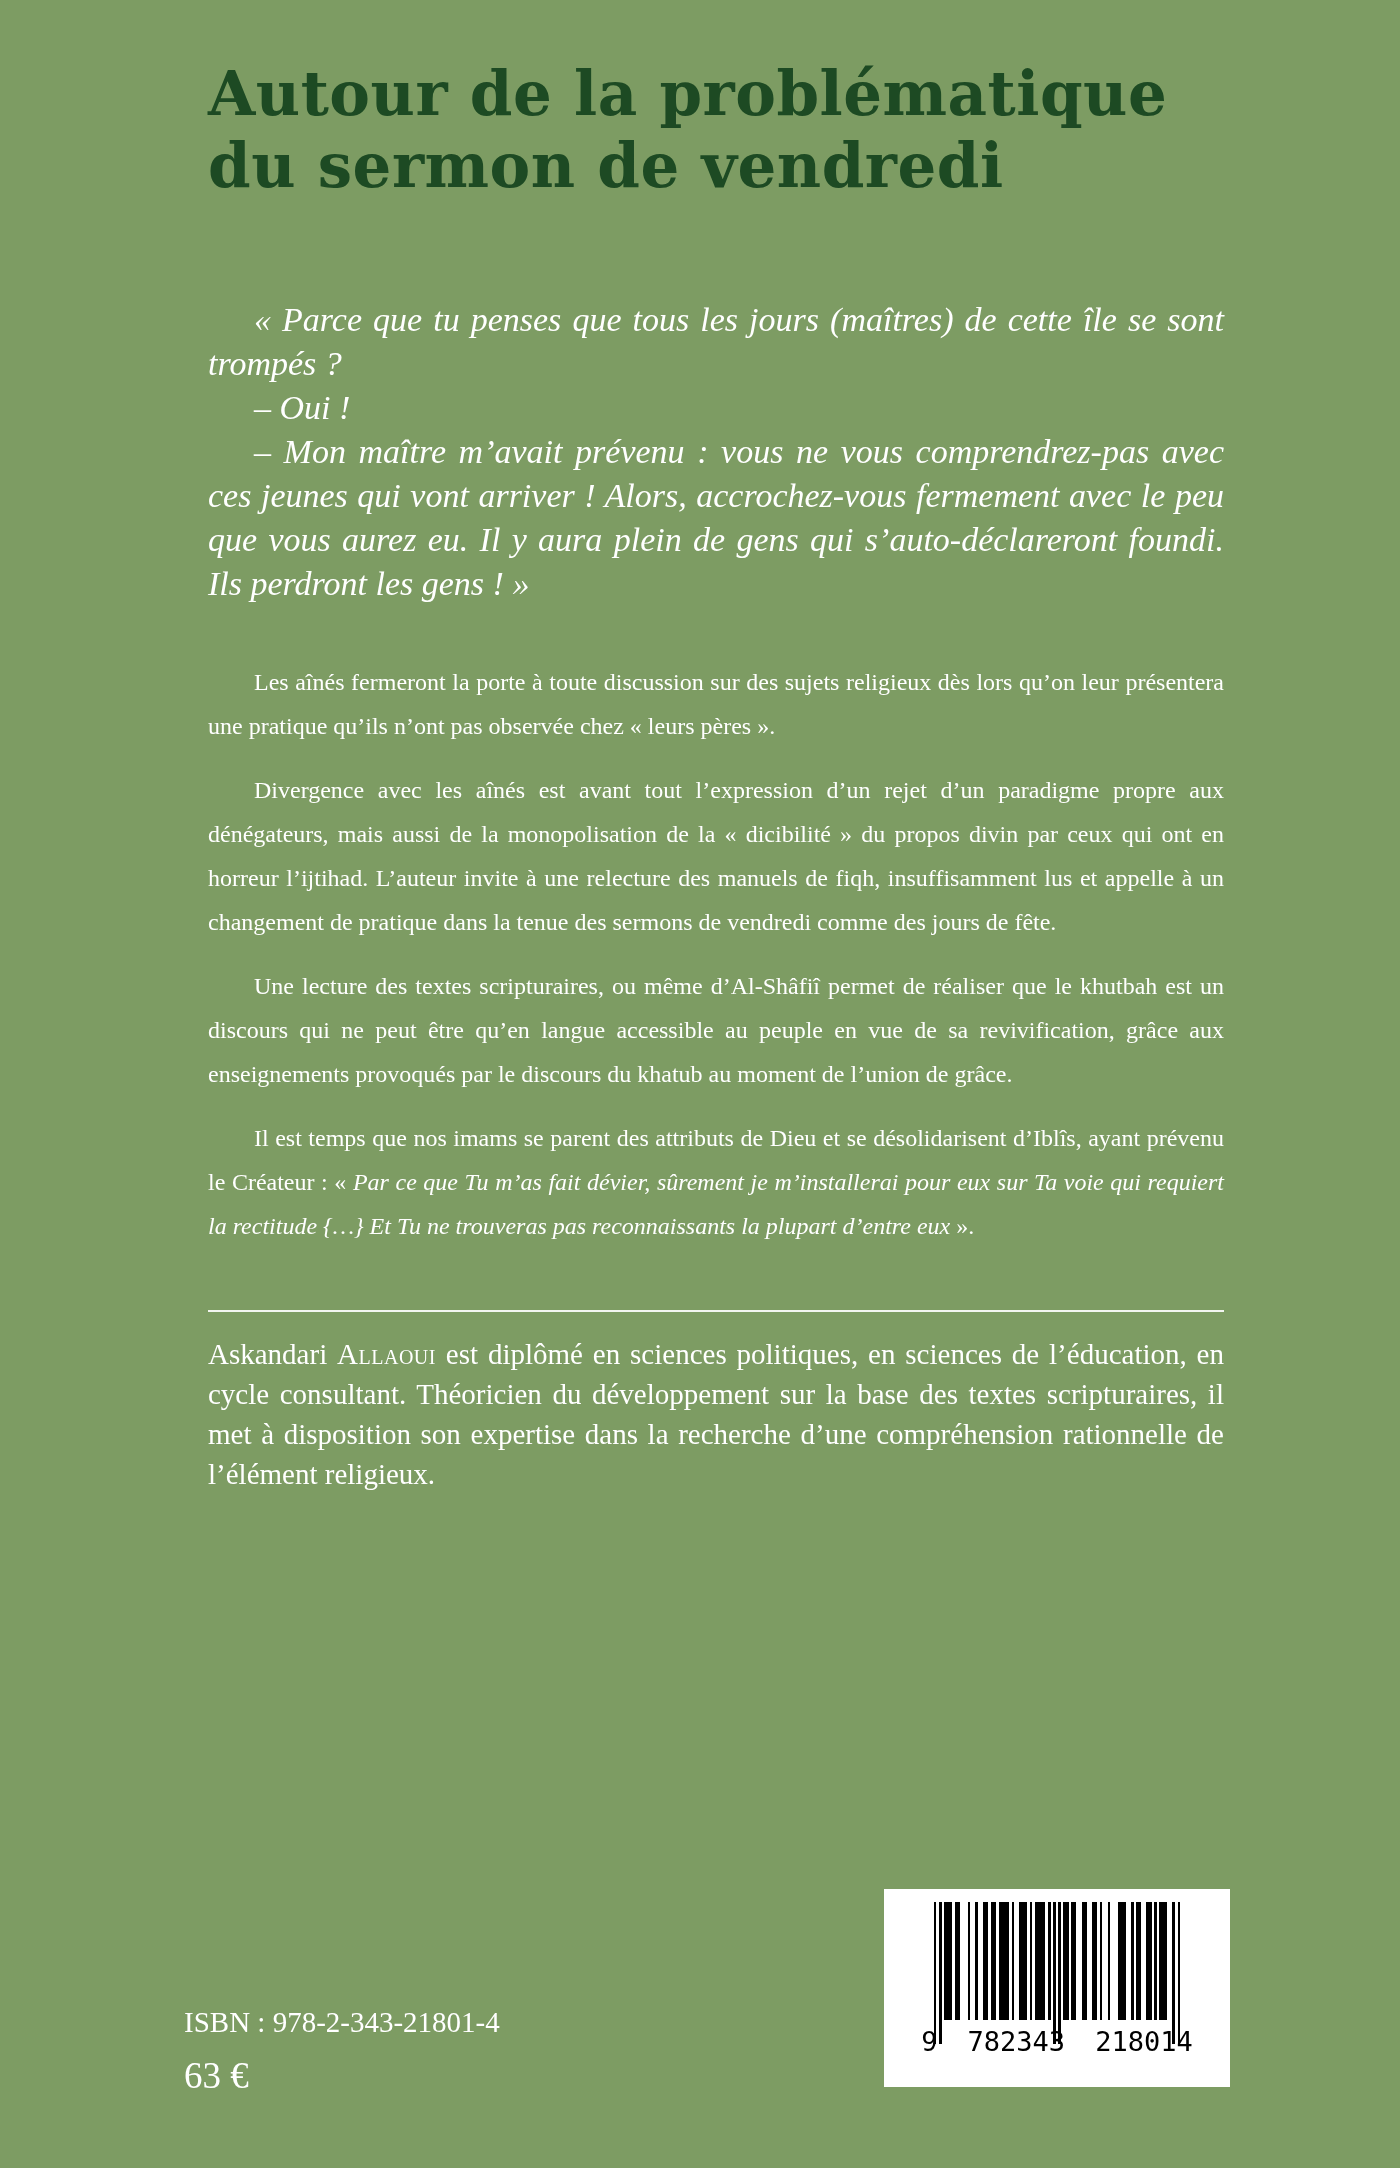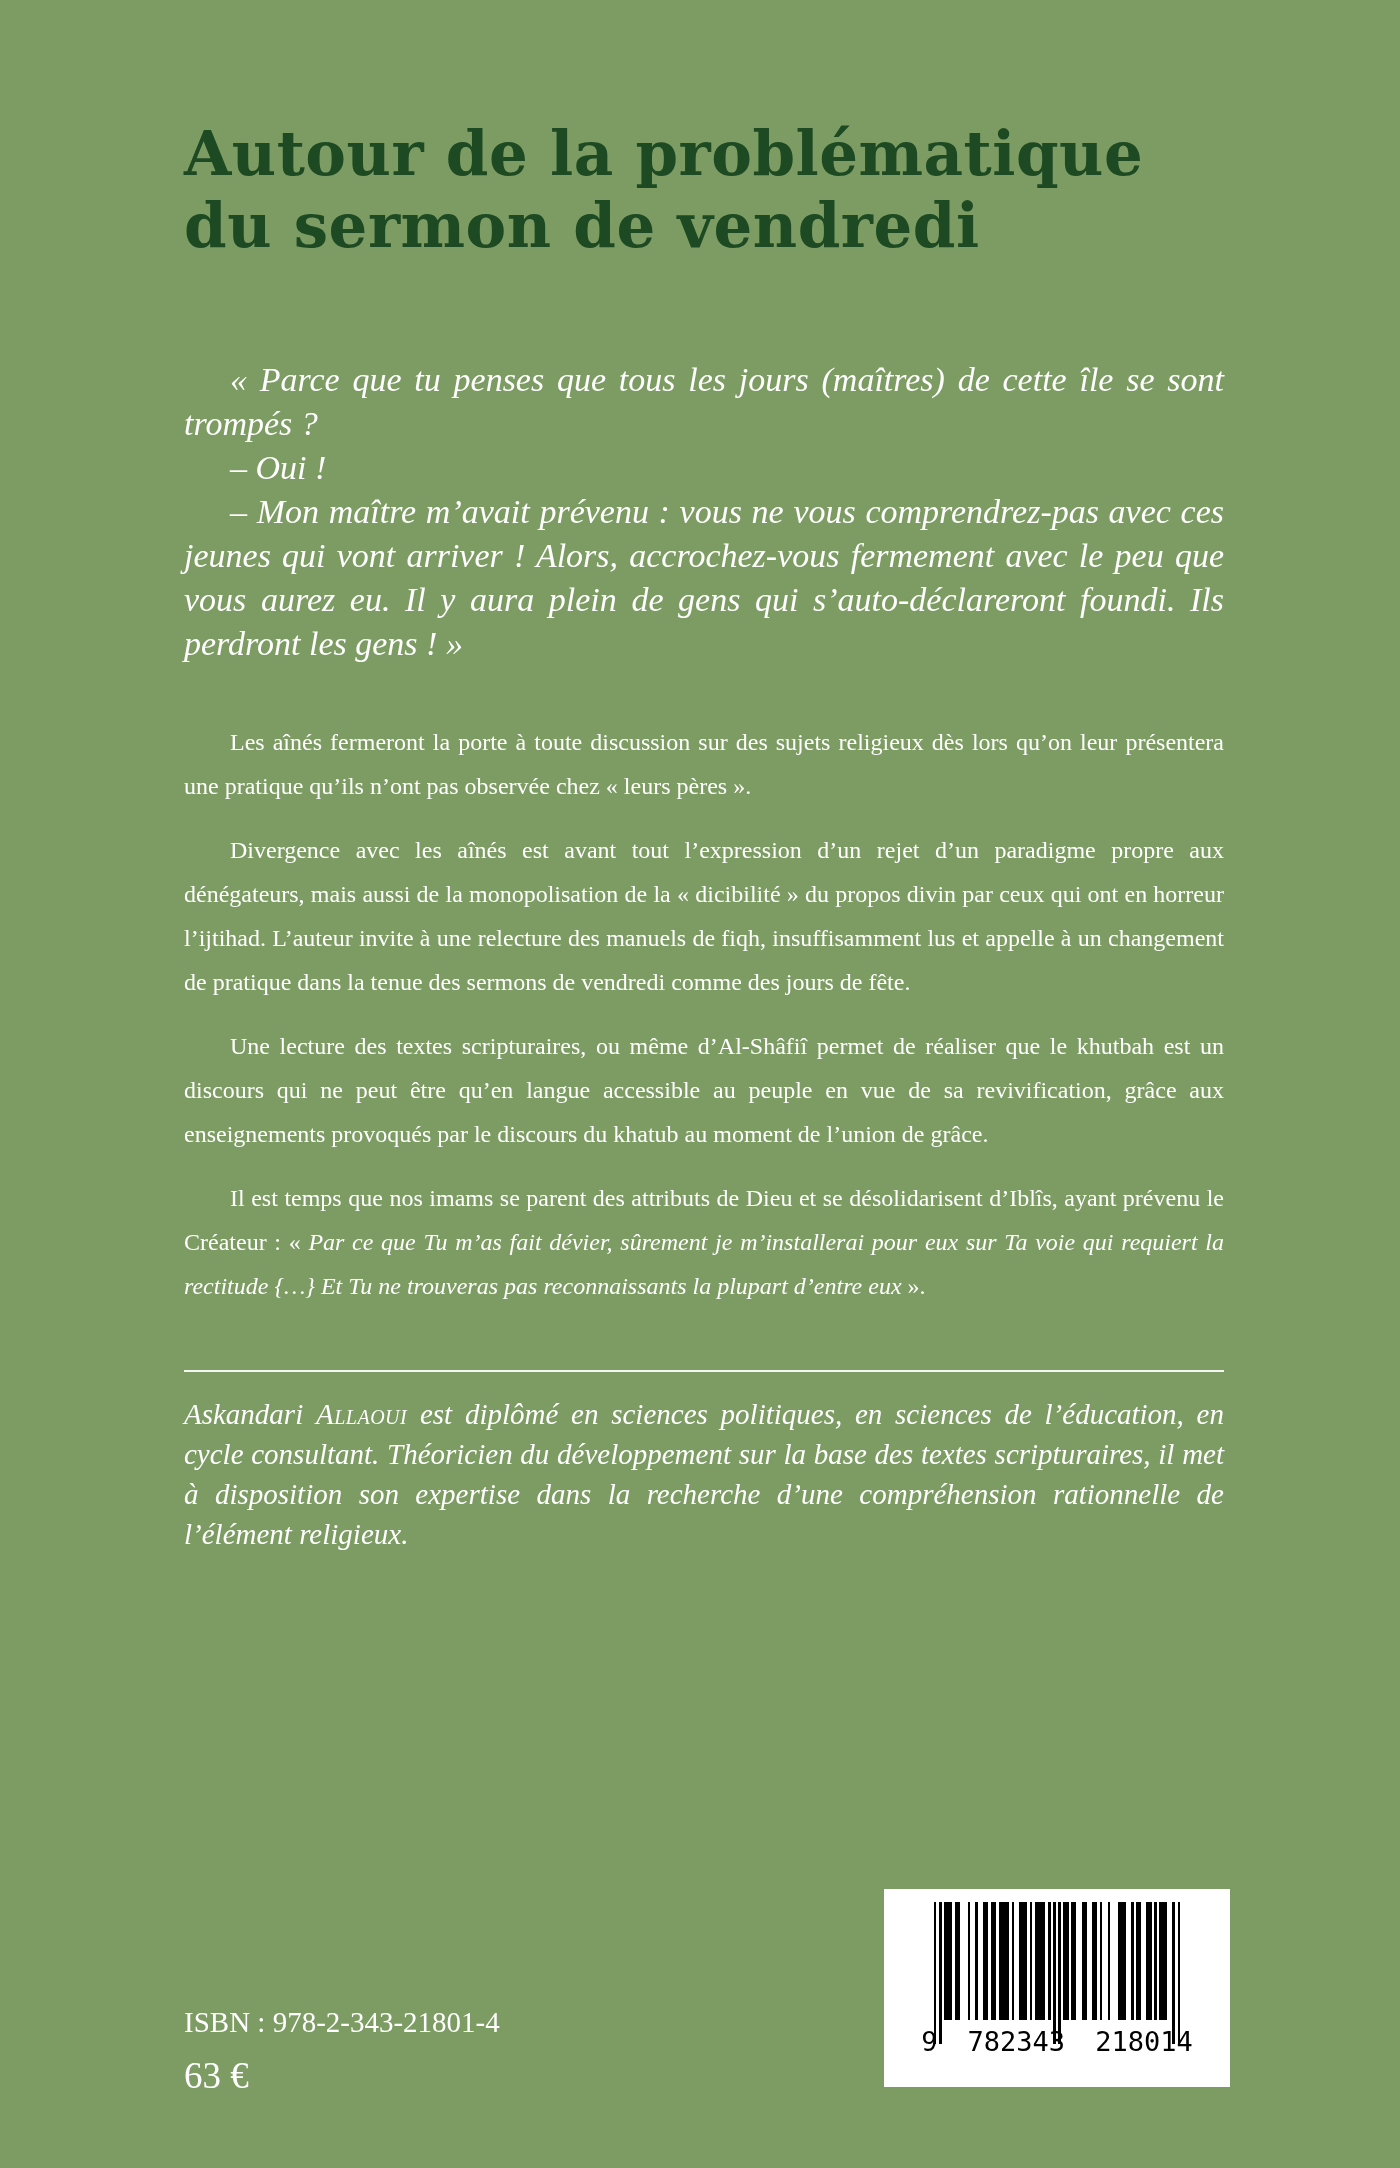--- a/index.html
+++ b/index.html
@@ -7,21 +7,22 @@
     position: relative;
     width: 1400px;
     height: 2168px;
     background: #7d9c63;
     font-family: "Liberation Serif", serif;
     color: #ffffff;
     overflow: hidden;
     margin: 0 auto;
   }
   .content {
-    padding: 118px 176px 0 184px;
+    padding: 58px 176px 0 184px;
+    margin-left: 24px;
   }
   .title {
     font-family: "DejaVu Serif", serif;
     font-weight: 700;
     font-size: 61px;
     line-height: 1.18;
     color: #1d4a23;
     letter-spacing: 0.5px;
     margin: 0;
   }
@@ -44,21 +45,20 @@
   .body-text p:first-child { margin-top: 0; }
   .italic-inline { font-style: italic; }
   .bio-rule {
     margin: 62px 0 0 0;
     border: none;
     border-top: 2px solid rgba(255,255,255,0.9);
     width: 100%;
   }
   .bio {
     margin: 22px 0 0 0;
-    font-style: italic;
     font-size: 29px;
     line-height: 40px;
     text-align: justify;
   }
   .smallcaps { font-variant: small-caps; letter-spacing: 0.5px; }
   .illustration-credit {
     position: absolute;
     left: 184px;
     top: 1938px;
     font-size: 29px;

